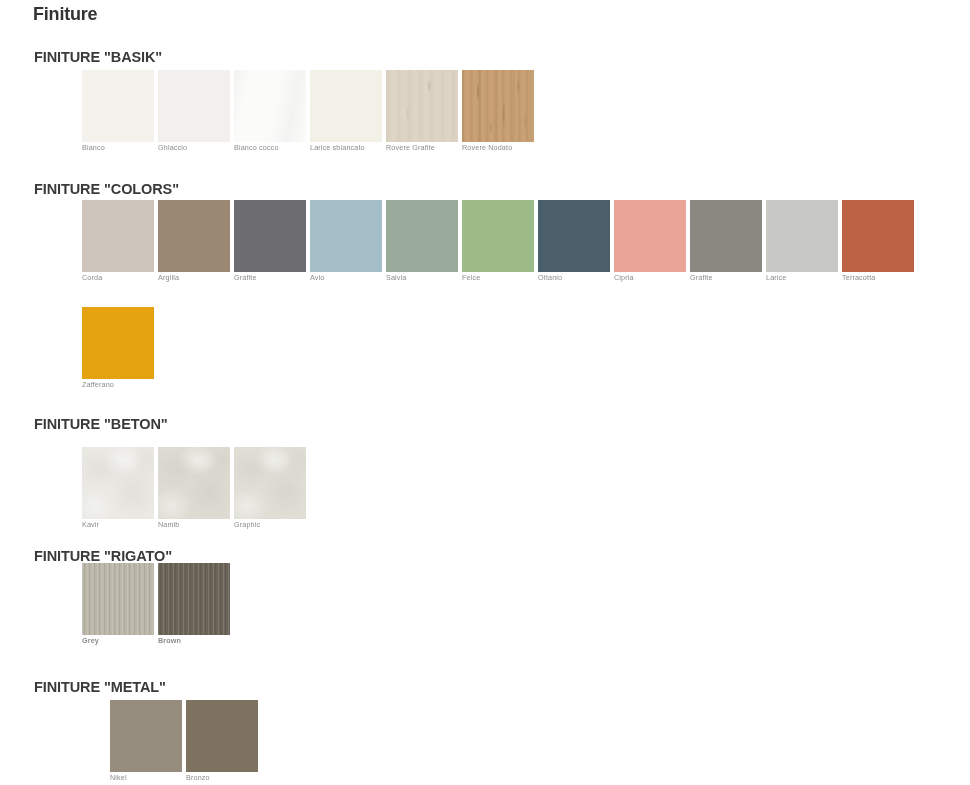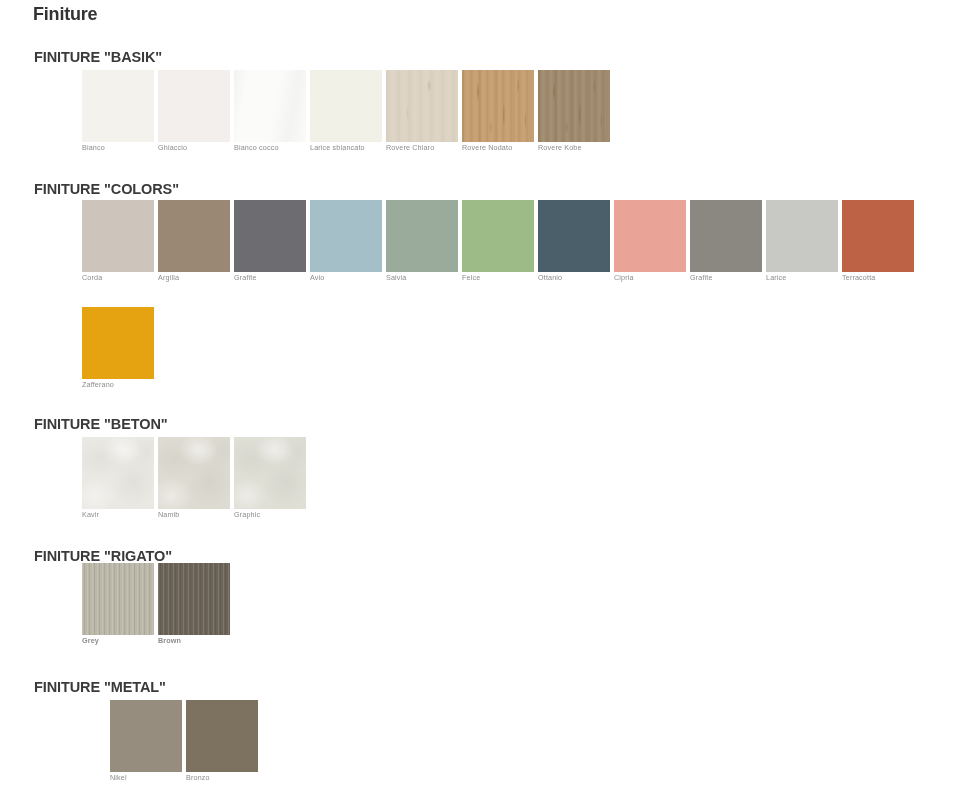--- a/index.html
+++ b/index.html
@@ -164,34 +164,28 @@
             <div class="swatch-label">Bianco cocco</div>
           </div>
           <div class="swatch">
             <div class="swatch-chip" style="background: rgb(242, 241, 231);"></div>
             <div class="swatch-label">Larice sbiancato</div>
           </div>
           <div class="swatch">
             <div class="swatch-chip" style="background: rgb(220, 211, 195);">
               <div class="tex tex-wood-soft"></div>
             </div>
-            <div class="swatch-label">Rovere Chiaro</div>
+            <div class="swatch-label">Rovere Grafite</div>
           </div>
           <div class="swatch">
             <div class="swatch-chip" style="background: rgb(198, 158, 112);">
               <div class="tex tex-wood"></div>
             </div>
             <div class="swatch-label">Rovere Nodato</div>
           </div>
-          <div class="swatch">
-            <div class="swatch-chip" style="background: rgb(160, 138, 109);">
-              <div class="tex tex-wood"></div>
-            </div>
-            <div class="swatch-label">Rovere Kobe</div>
-          </div>
         </div>
       </div>
       <div class="section">
         <div class="section-title" style="top: 181px;">FINITURE "COLORS"</div>
         <div class="swatch-row" style="top: 200px;">
           <div class="swatch">
             <div class="swatch-chip" style="background: rgb(205, 196, 187);"></div>
             <div class="swatch-label">Corda</div>
           </div>
           <div class="swatch">
@@ -237,21 +231,21 @@
         </div>
         <div class="swatch-row" style="top: 307px;">
           <div class="swatch">
             <div class="swatch-chip" style="background: rgb(229, 162, 17);"></div>
             <div class="swatch-label">Zafferano</div>
           </div>
         </div>
       </div>
       <div class="section">
         <div class="section-title" style="top: 416px;">FINITURE "BETON"</div>
-        <div class="swatch-row" style="top: 437px;">
+        <div class="swatch-row" style="top: 447px;">
           <div class="swatch">
             <div class="swatch-chip" style="background: rgb(234, 233, 228);">
               <div class="tex tex-beton"></div>
             </div>
             <div class="swatch-label">Kavir</div>
           </div>
           <div class="swatch">
             <div class="swatch-chip" style="background: rgb(222, 220, 210);">
               <div class="tex tex-beton"></div>
             </div>

